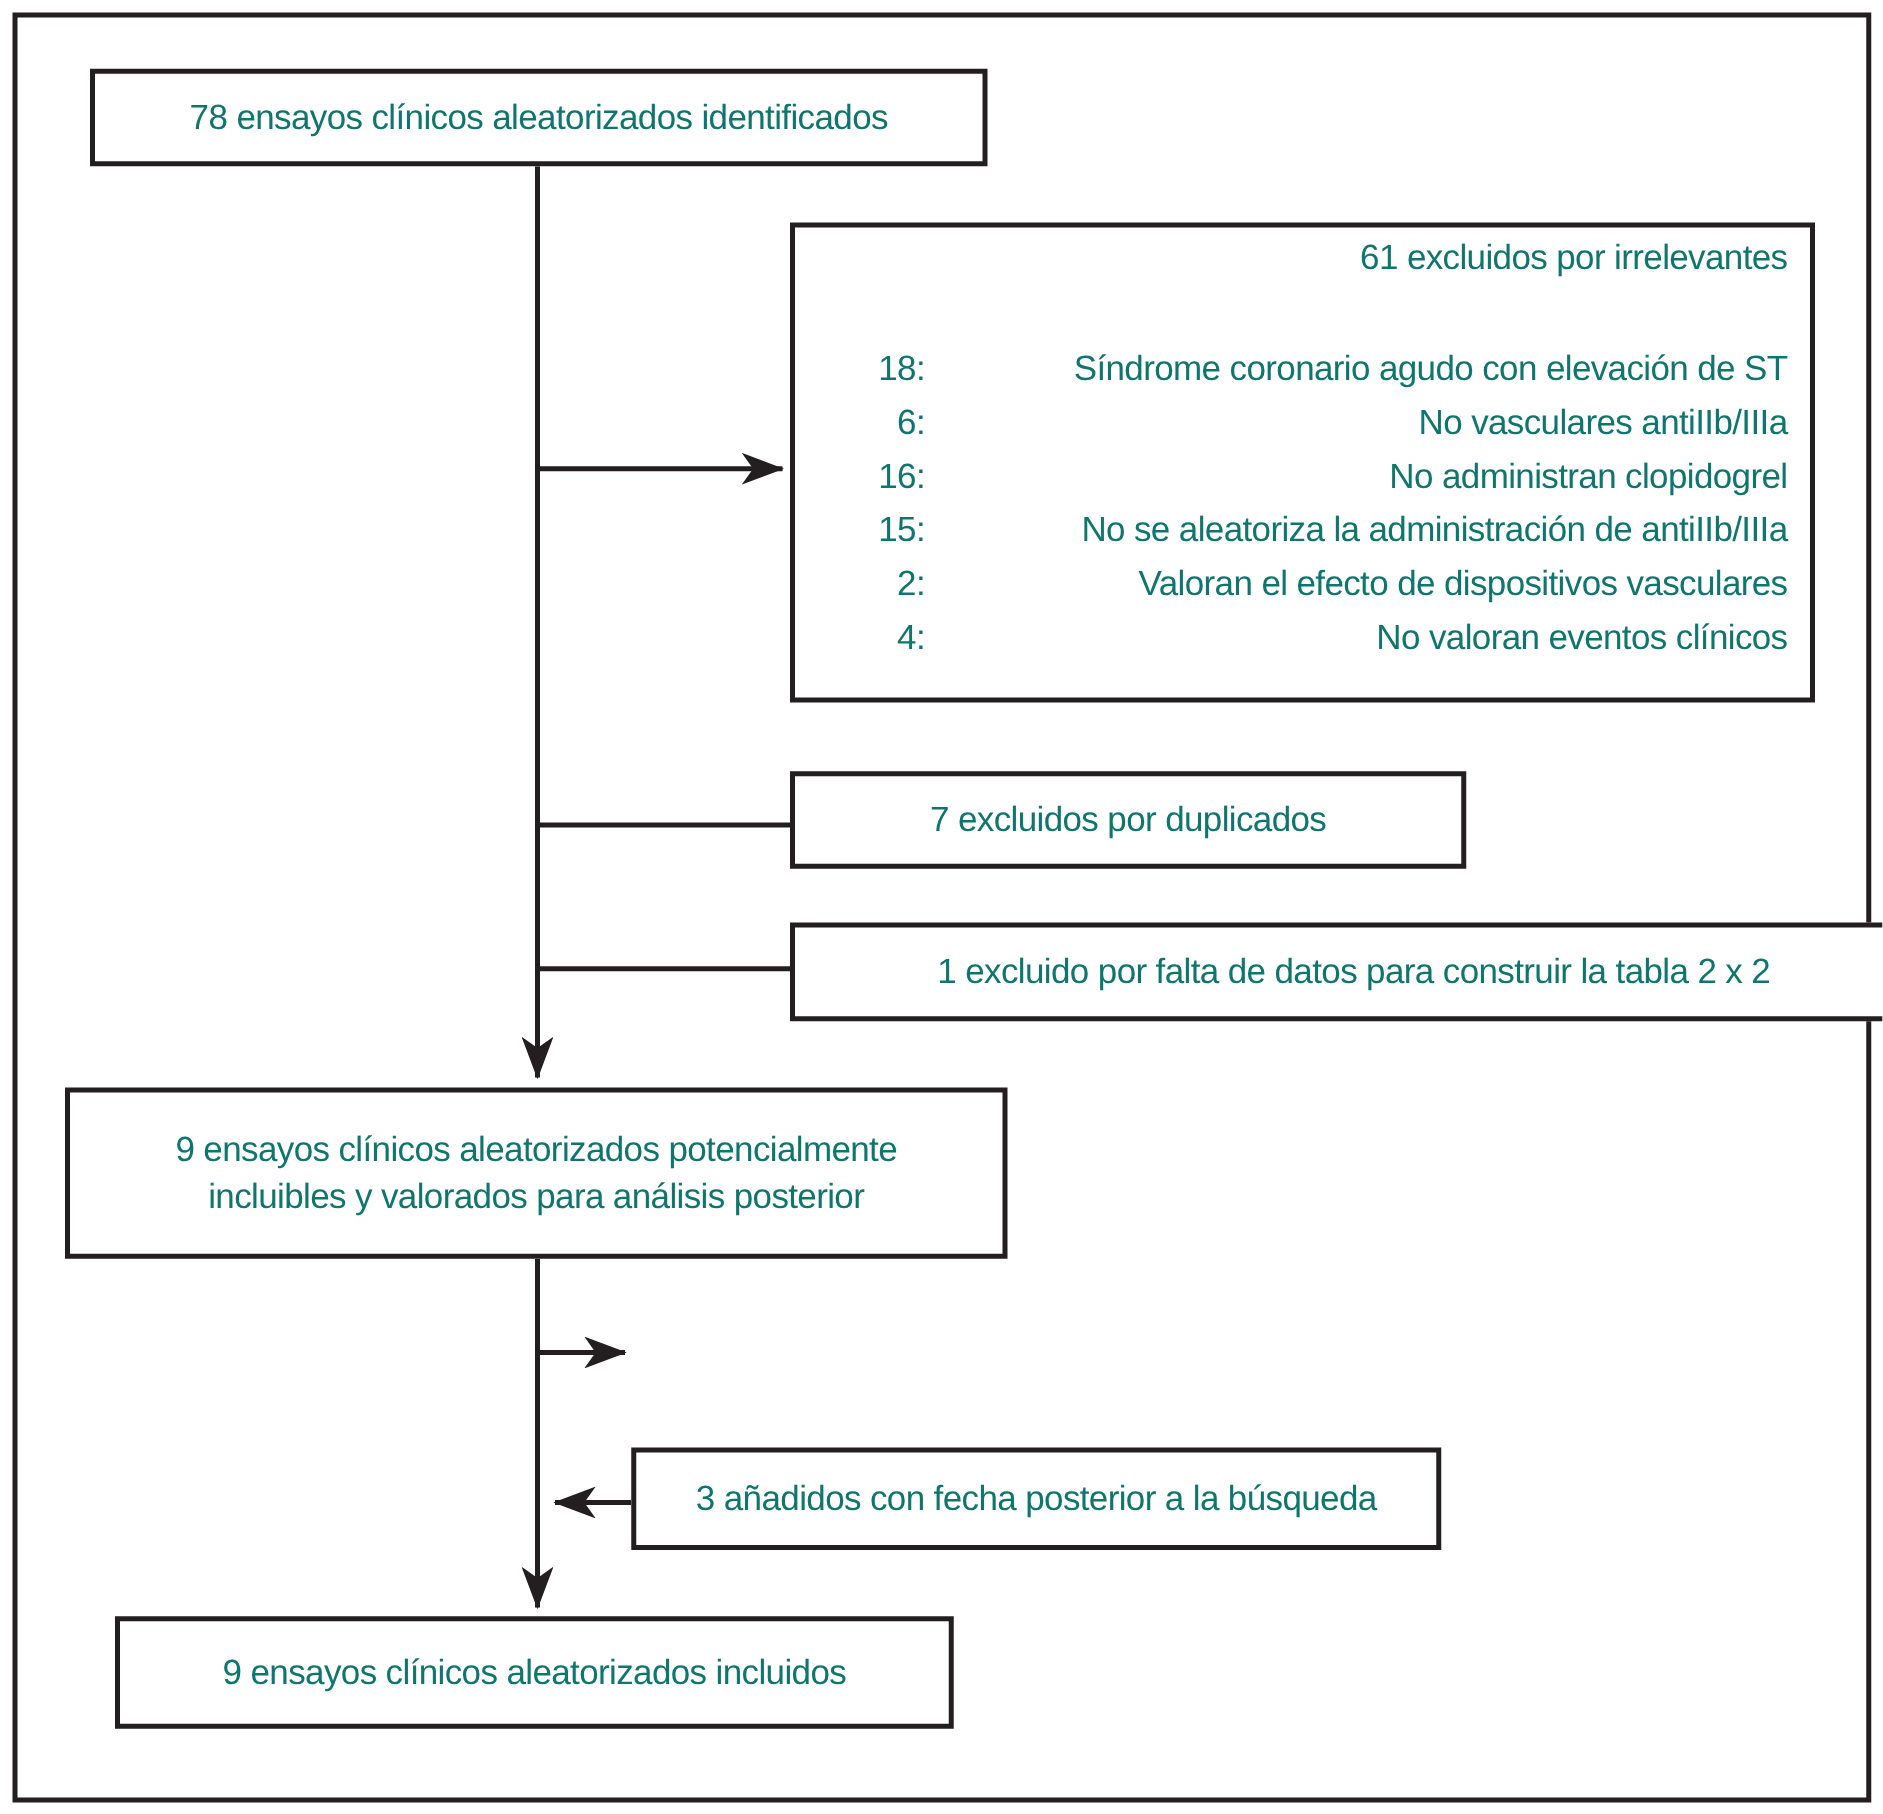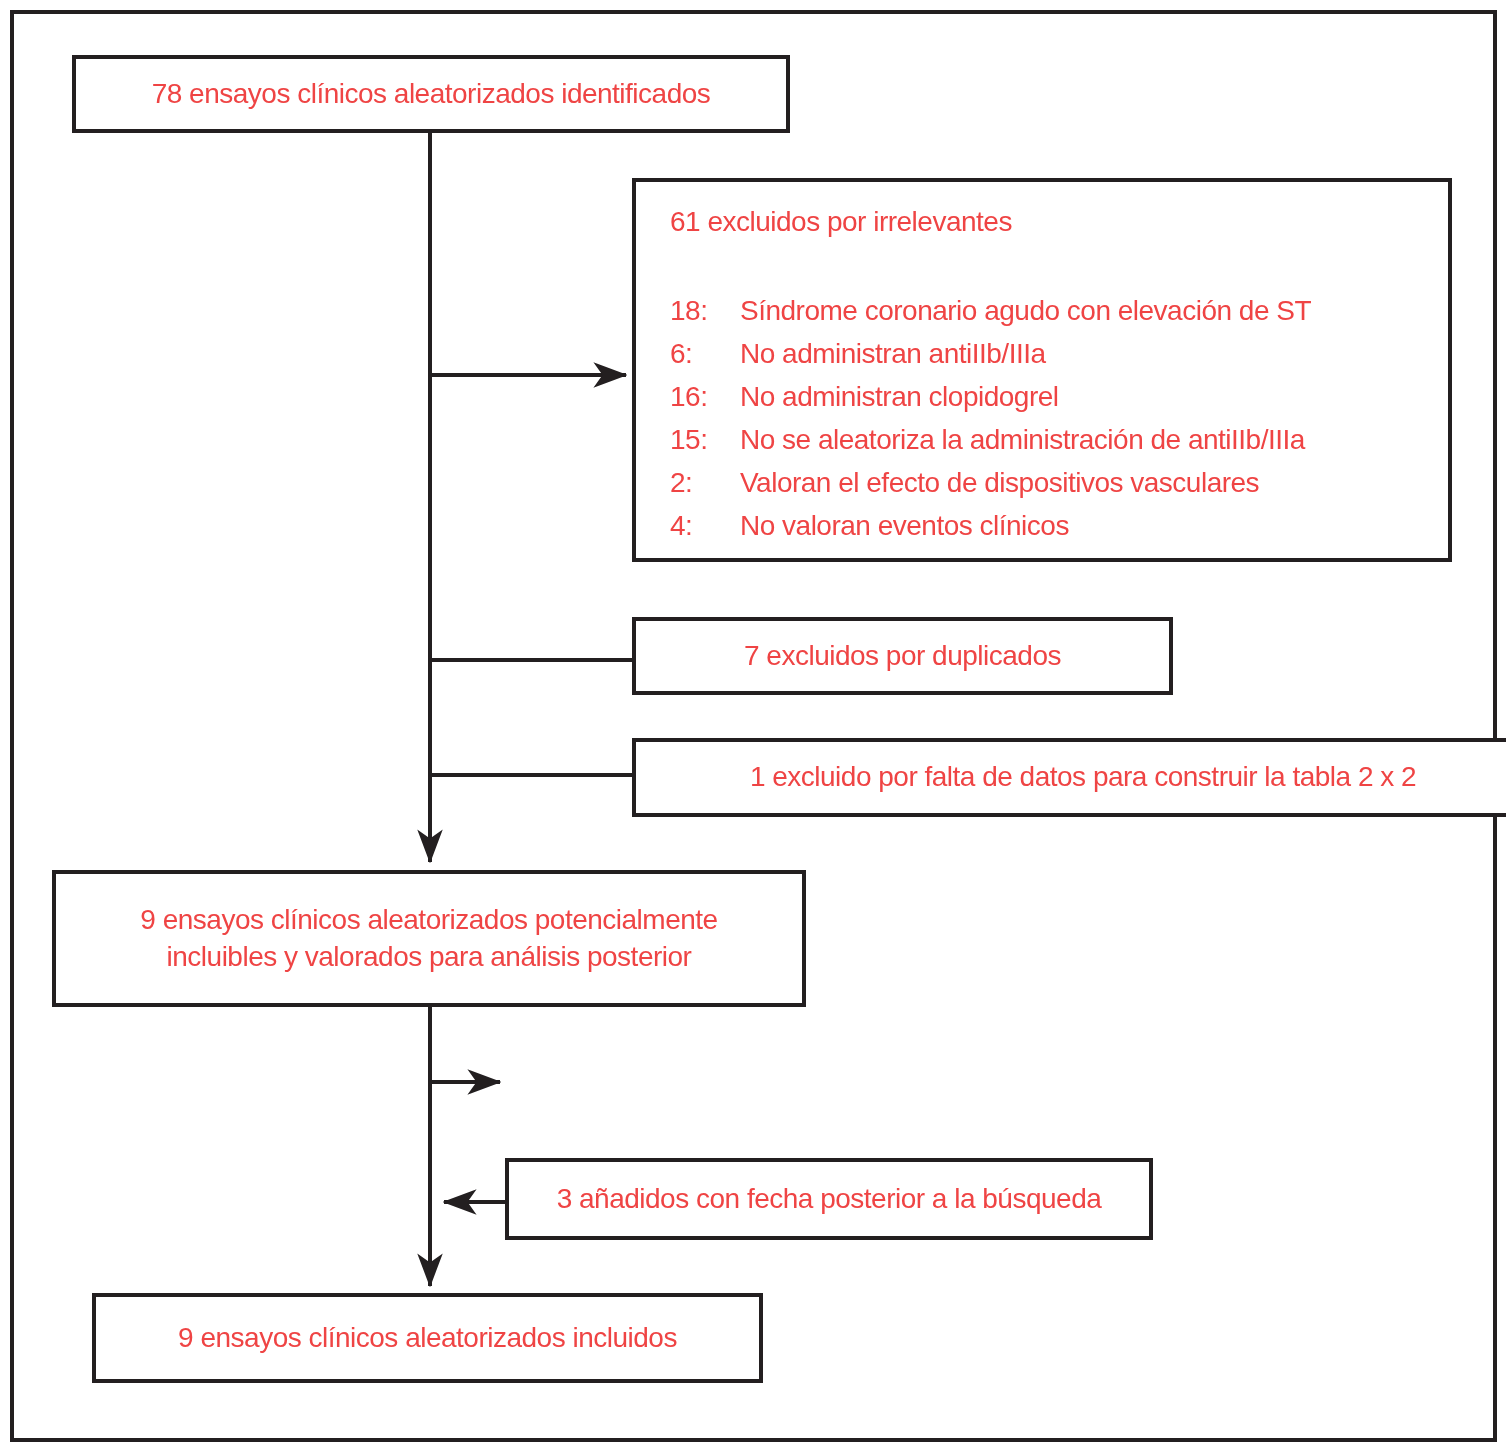--- a/index.html
+++ b/index.html
@@ -6,21 +6,21 @@
     margin: 0;
     padding: 0;
     background: #ffffff;
   }
   .canvas {
     position: relative;
     width: 1506px;
     height: 1451px;
     background: #ffffff;
     font-family: "Liberation Sans", sans-serif;
-    color: #ef4444;
+    color: #0f766e;
     overflow: hidden;
   }
   .outer-frame {
     position: absolute;
     left: 10px;
     top: 10px;
     width: 1487px;
     height: 1432px;
     border: 4px solid #231f20;
     box-sizing: border-box;
@@ -46,23 +46,24 @@
     line-height: 1.32;
     letter-spacing: -0.5px;
   }
   .node.left-flow {
     justify-content: flex-start;
     text-align: left;
     align-items: flex-start;
     flex-direction: column;
   }
   .exclusion-body {
-    padding: 22px 18px 0 34px;
+    padding: 6px 18px 0 34px;
     width: 100%;
     box-sizing: border-box;
+    text-align: right;
   }
   .exclusion-header {
     margin: 0 0 48px 0;
     font-size: 28px;
     font-weight: normal;
   }
   .exclusion-list {
     display: grid;
     grid-template-columns: 70px 1fr;
     row-gap: 0;
@@ -104,21 +105,21 @@
     <span>78 ensayos clínicos aleatorizados identificados</span>
   </div>
 
   <div class="node left-flow" style="left:632px; top:178px; width:820px; height:384px;">
     <div class="exclusion-body">
       <p class="exclusion-header">61 excluidos por irrelevantes</p>
       <div class="exclusion-list">
         <span class="count">18:</span>
         <span class="reason">Síndrome coronario agudo con elevación de ST</span>
         <span class="count">6:</span>
-        <span class="reason">No administran antiIIb/IIIa</span>
+        <span class="reason">No vasculares antiIIb/IIIa</span>
         <span class="count">16:</span>
         <span class="reason">No administran clopidogrel</span>
         <span class="count">15:</span>
         <span class="reason">No se aleatoriza la administración de antiIIb/IIIa</span>
         <span class="count">2:</span>
         <span class="reason">Valoran el efecto de dispositivos vasculares</span>
         <span class="count">4:</span>
         <span class="reason">No valoran eventos clínicos</span>
       </div>
     </div>

